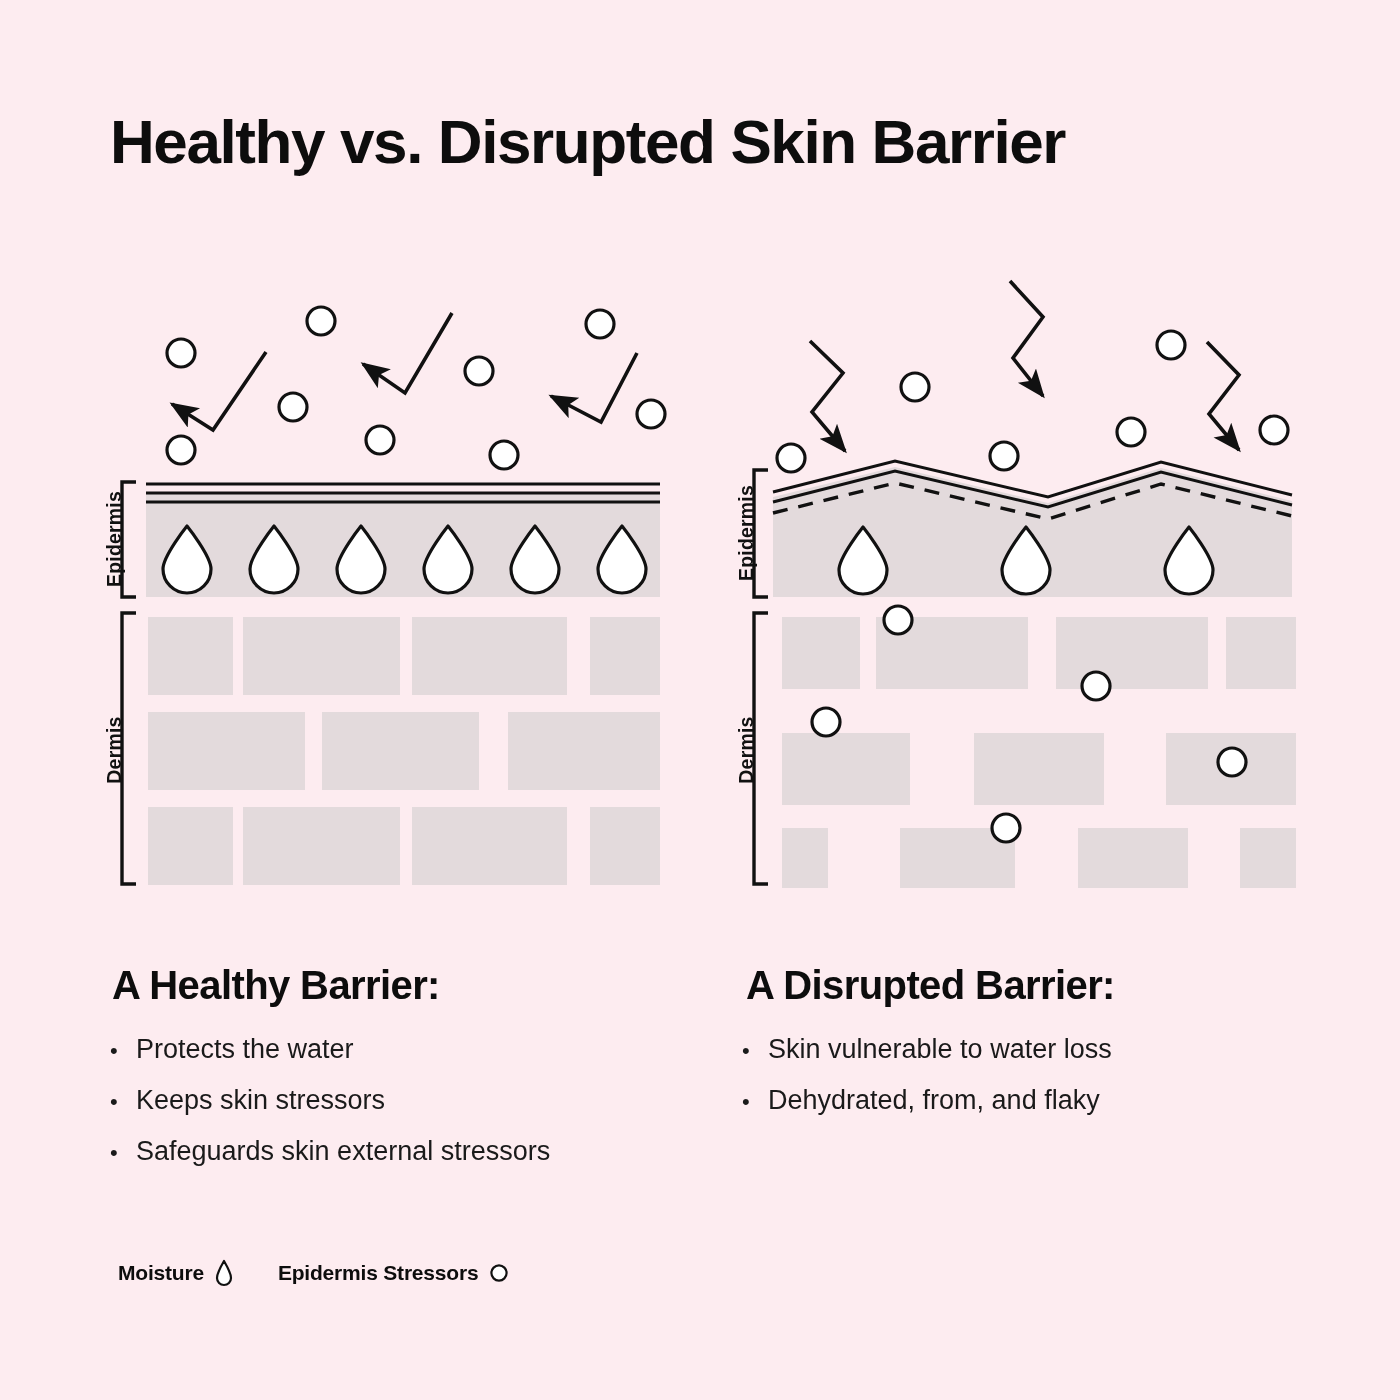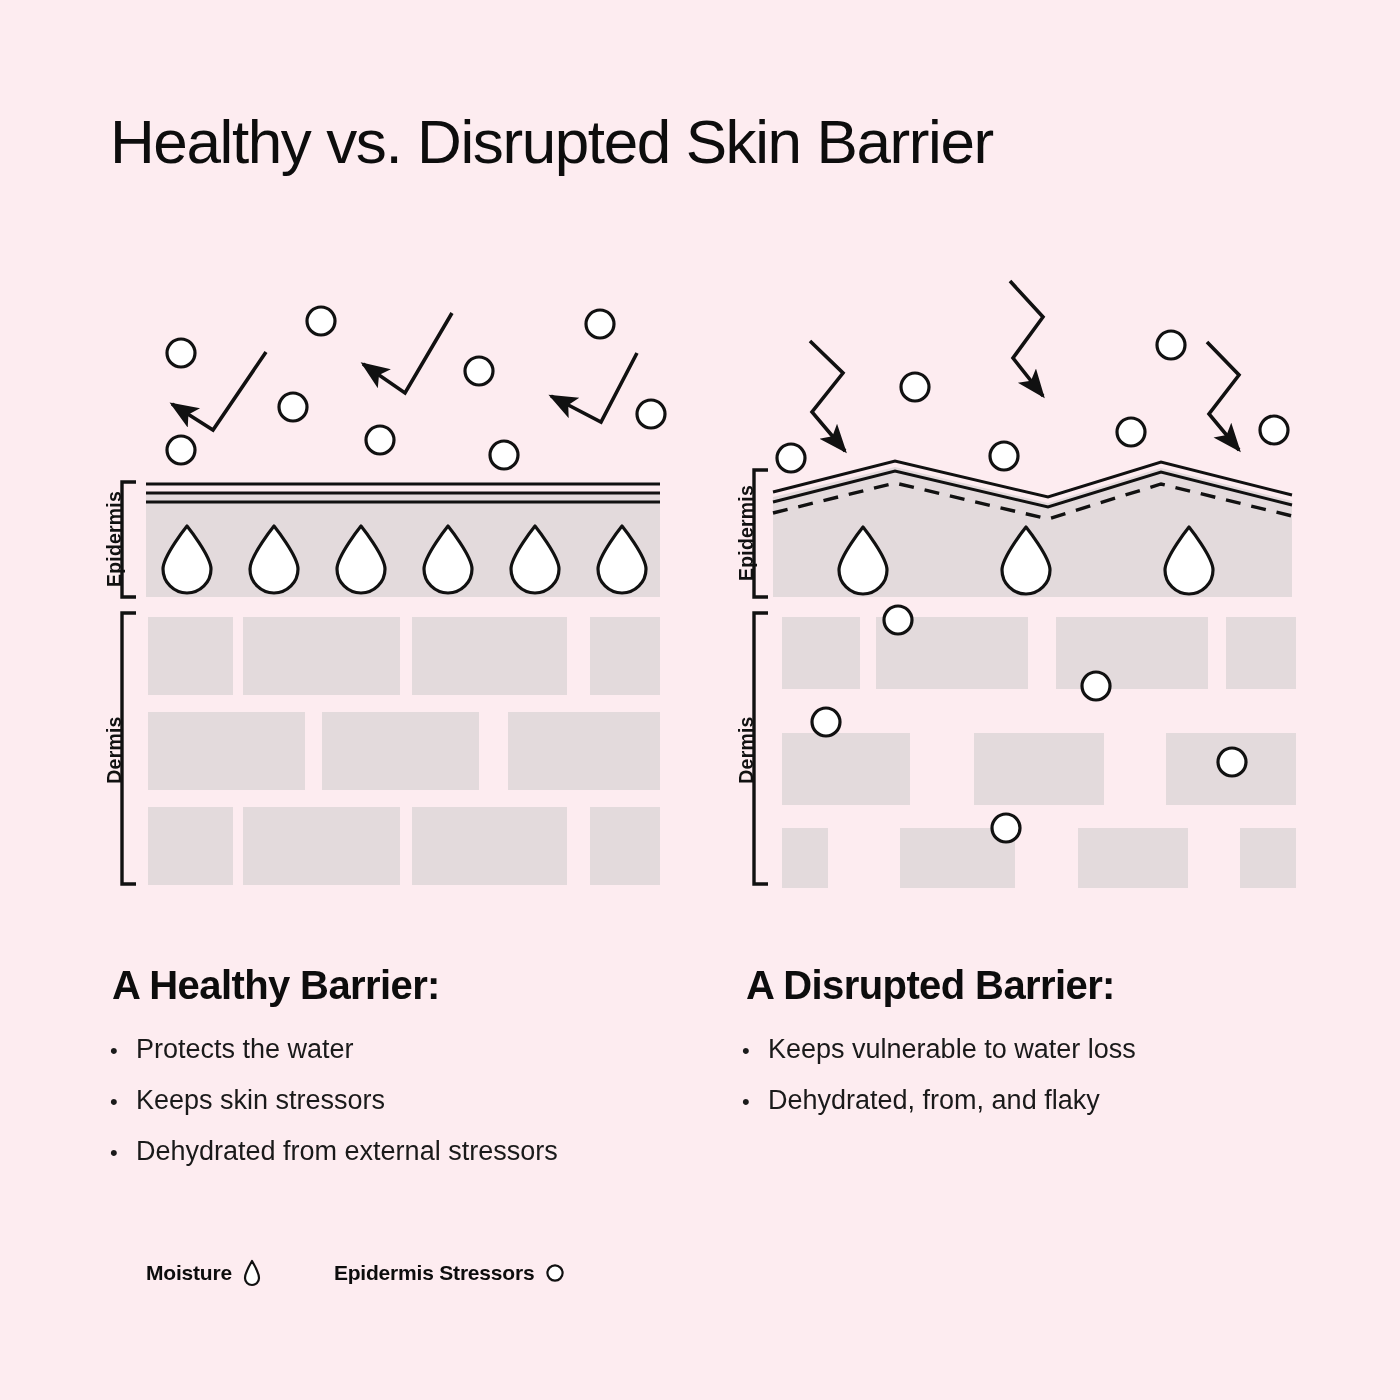--- a/index.html
+++ b/index.html
@@ -17,21 +17,21 @@
   #page {
     position: relative;
     width: 1400px;
     height: 1400px;
   }
   .title {
     position: absolute;
     left: 110px;
     top: 106px;
     font-size: 62px;
-    font-weight: 400;
+    font-weight: 700;
     letter-spacing: -1.4px;
     color: #0d0d0d;
     white-space: nowrap;
   }
   .diagram-svg {
     position: absolute;
     left: 0;
     top: 0;
     width: 1400px;
     height: 1400px;
@@ -85,21 +85,20 @@
     display: flex;
     align-items: center;
     gap: 10px;
   }
   .legend-label {
     font-size: 21px;
     font-weight: 700;
     letter-spacing: -0.2px;
     color: #0d0d0d;
     white-space: nowrap;
-    margin-left: 28px;
   }
   .legend-glyph { display: block; }
 </style>
 </head>
 <body>
 
 <div id="page">
 
   <div class="title">Healthy vs. Disrupted Skin Barrier</div>
 
@@ -249,28 +248,28 @@
     <li>
       <span class="dot">•</span>
       <span>Protects the water</span>
     </li>
     <li>
       <span class="dot">•</span>
       <span>Keeps skin stressors</span>
     </li>
     <li>
       <span class="dot">•</span>
-      <span>Dehydrated from external stressors</span>
+      <span>Safeguards skin external stressors</span>
     </li>
   </ul>
 
   <ul class="bullet-list right">
     <li>
       <span class="dot">•</span>
-      <span>Keeps vulnerable to water loss</span>
+      <span>Skin vulnerable to water loss</span>
     </li>
     <li>
       <span class="dot">•</span>
       <span>Dehydrated, from, and flaky</span>
     </li>
   </ul>
 
   <div class="legend">
     <div class="legend-item">
       <span class="legend-label">Moisture</span>

